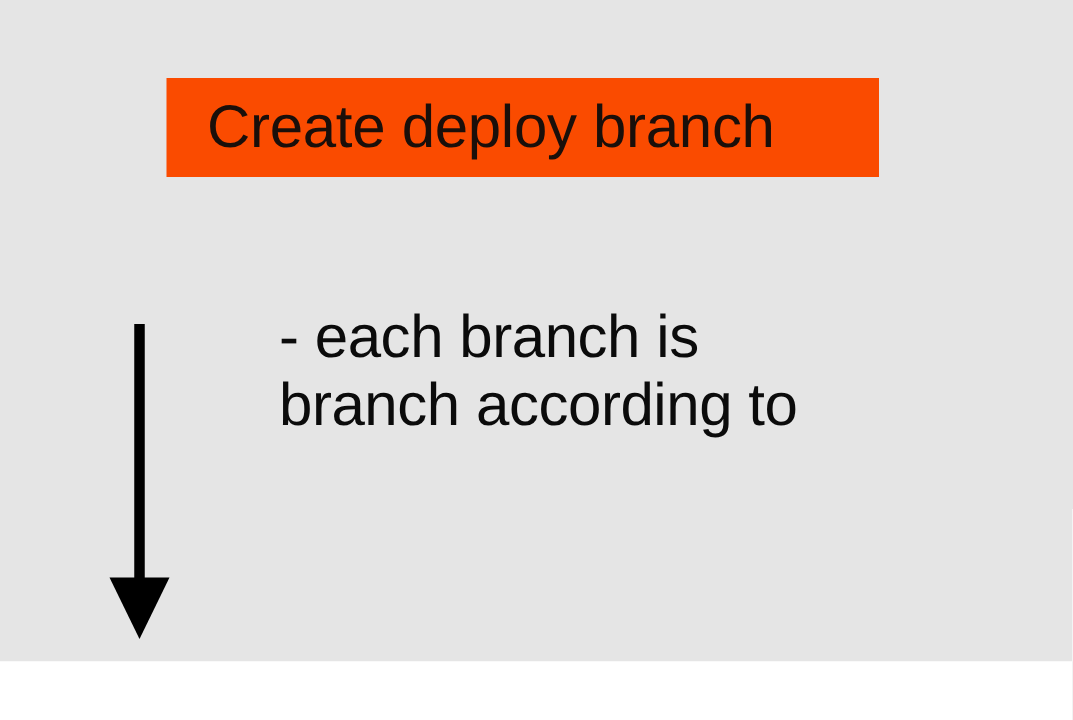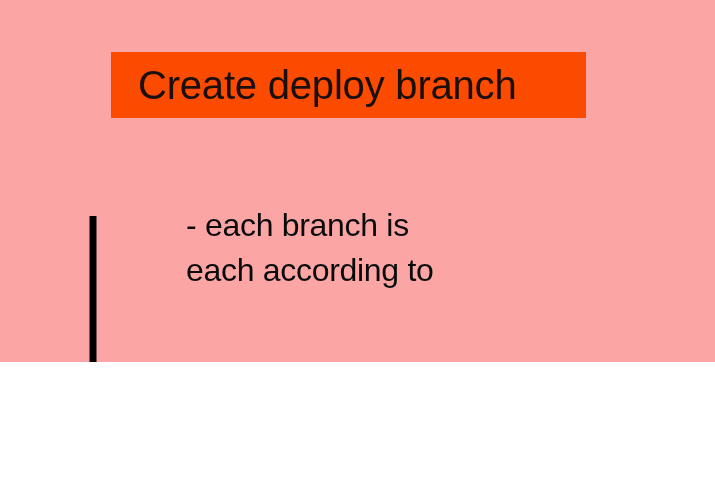--- a/index.html
+++ b/index.html
@@ -7,22 +7,22 @@
     margin: 0;
     padding: 0;
     background: #ffffff;
   }
   body {
     font-family: "Liberation Sans", sans-serif;
   }
   #slide {
     position: relative;
     width: 715px;
-    height: 362px;
-    background: #fca5a5;
+    height: 441px;
+    background: #e5e5e5;
     overflow: hidden;
   }
 
   
   #title-banner {
     position: absolute;
     left: 111px;
     top: 52px;
     width: 475px;
     height: 66px;
@@ -47,21 +47,21 @@
   
   #body-block {
     position: absolute;
     left: 186px;
     top: 203px;
     width: 420px;
   }
   .body-line {
     margin: 0;
     font-family: "Liberation Sans", sans-serif;
-    font-size: 32px;
+    font-size: 40px;
     font-weight: 400;
     line-height: 45px;
     color: #0b0b0b;
     white-space: nowrap;
     letter-spacing: -0.3px;
   }
 
   
   #down-arrow {
     position: absolute;
@@ -90,16 +90,16 @@
     <svg viewBox="0 0 46 216" xmlns="http://www.w3.org/2000/svg">
 
       <rect x="19.5" y="0" width="7" height="172" fill="#000000"></rect>
 
       <polygon points="3,169 43,169 23,210" fill="#000000"></polygon>
     </svg>
   </div>
 
   <div id="body-block">
     <p class="body-line">- each branch is</p>
-    <p class="body-line">each according to</p>
+    <p class="body-line">branch according to</p>
   </div>
 
 </div>
 
 </body></html>

